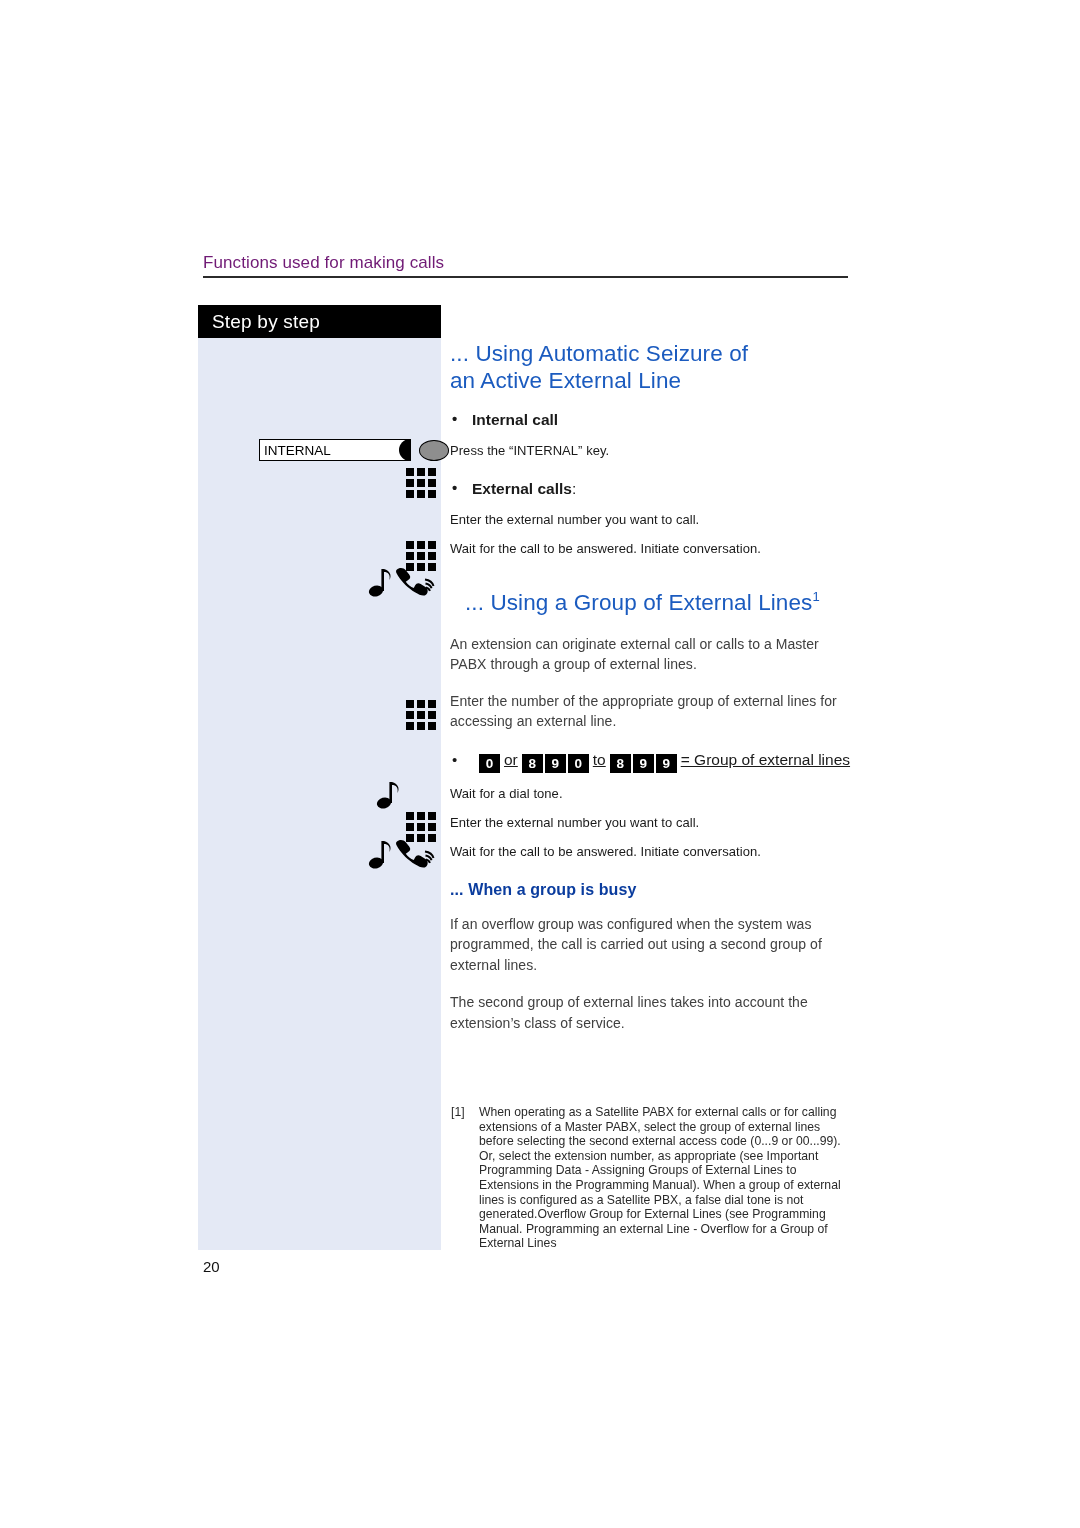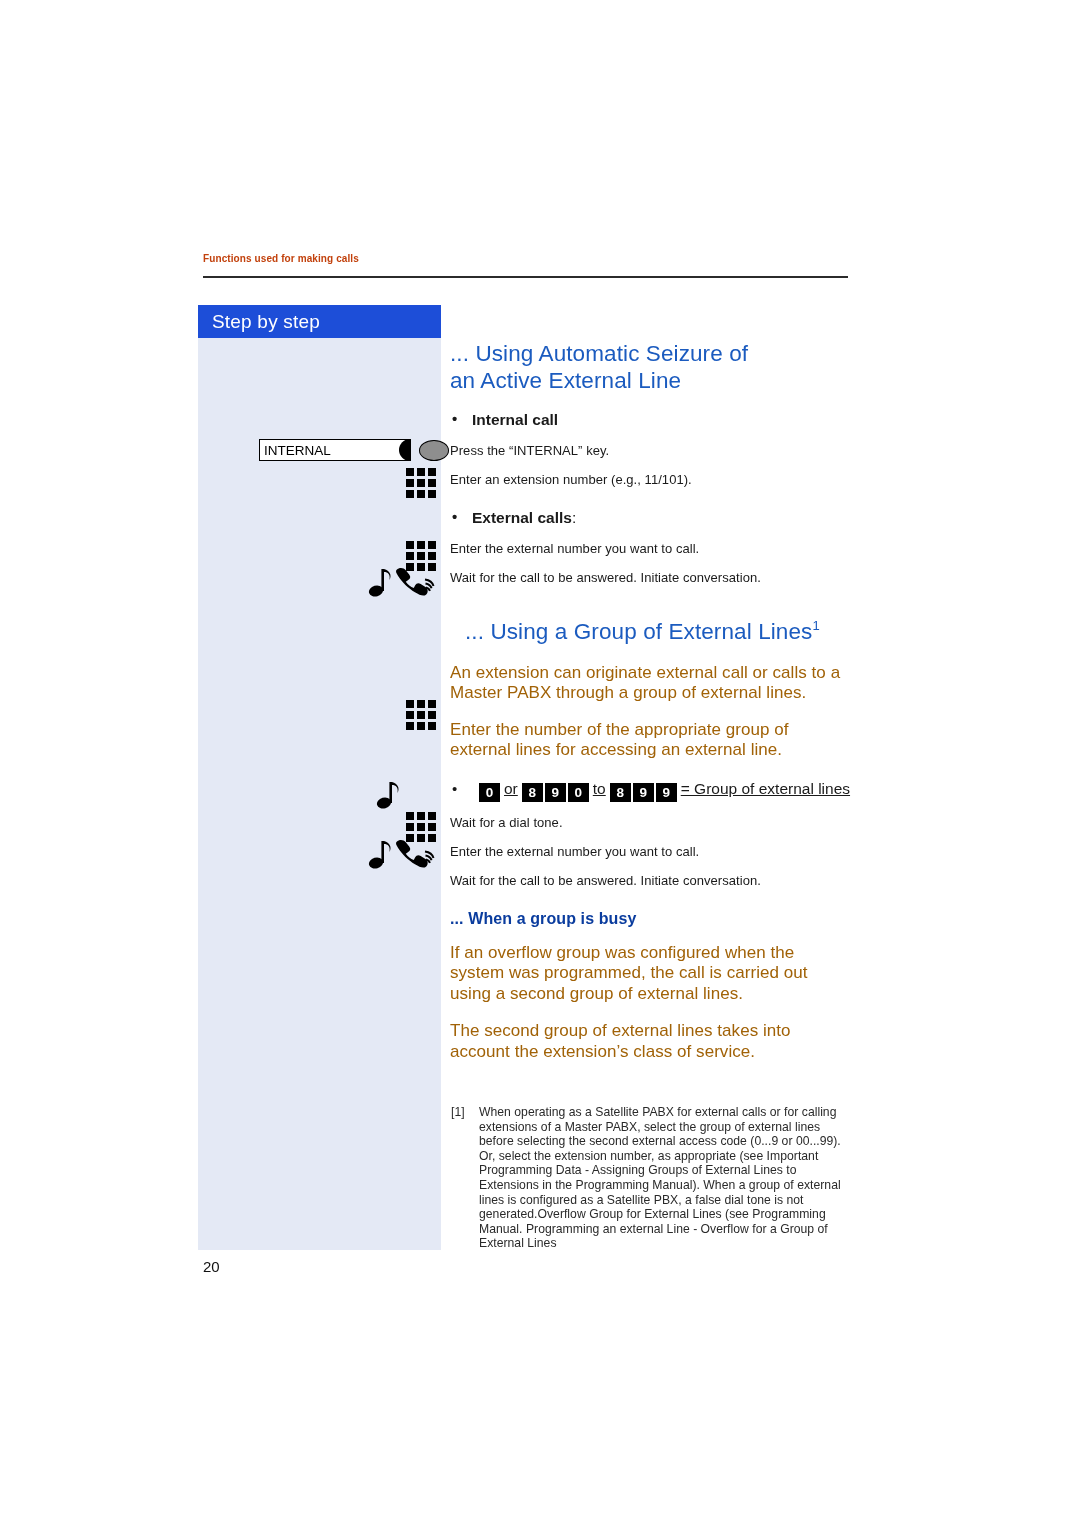--- a/index.html
+++ b/index.html
@@ -23,24 +23,23 @@
     width: 1080px;
     height: 1528px;
   }
 
   
   .running-header {
     position: absolute;
     left: 203px;
     top: 253px;
     width: 645px;
-    font-size: 10px;
+    font-size: 17px;
     letter-spacing: 0.1px;
-    color: #c2410c;
-    font-weight: bold;
+    color: #701a75;
   }
   .header-rule {
     position: absolute;
     left: 203px;
     top: 276px;
     width: 645px;
     height: 2px;
     background: #2b2b2b;
   }
 
@@ -52,21 +51,21 @@
     width: 243px;
     height: 945px;
     background: #e4e9f5;
   }
   .sidebar-title {
     position: absolute;
     left: 198px;
     top: 305px;
     width: 243px;
     height: 33px;
-    background: #1d4ed8;
+    background: #000000;
     color: #ffffff;
     font-size: 19px;
     line-height: 33px;
     padding-left: 14px;
     box-sizing: border-box;
     letter-spacing: 0.2px;
   }
 
   
   .icon-layer {
@@ -191,24 +190,24 @@
     font-size: 15px;
   }
   .body-line {
     font-size: 13px;
     line-height: 21px;
     margin: 0;
     color: #1a1a1a;
     letter-spacing: 0.05px;
   }
   .body-para {
-    font-size: 17px;
+    font-size: 14px;
     line-height: 20.5px;
     margin: 0;
-    color: #a16207;
+    color: #404040;
     letter-spacing: 0.05px;
   }
 
   
   .keyrow {
     position: relative;
     padding-left: 28px;
     font-size: 15.5px;
     line-height: 22px;
     color: #1a1a1a;
@@ -379,21 +378,20 @@
 
     <h1 class="h1">
       <span>... Using Automatic Seizure of</span><br>
       <span>an Active External Line</span>
     </h1>
 
     <div class="bullet-head" style="margin-top:17px;">Internal call</div>
 
     <div class="body-line" style="margin-top:11px;">Press the “INTERNAL” key.</div>
 
-    <div class="body-line" style="margin-top:8px;">Enter an extension number (e.g., 11/101).</div>
 
     <div class="bullet-head" style="margin-top:19px;"><span>External calls</span><span style="font-weight:normal;">:</span></div>
 
     <div class="body-line" style="margin-top:11px;">Enter the external number you want to call.</div>
 
     <div class="body-line" style="margin-top:8px;">Wait for the call to be answered. Initiate conversation.</div>
 
     <h2 class="h2" style="margin-top:24px;"><span>... Using a Group of External Lines</span><sup>1</sup></h2>
 
     <div class="body-para" style="margin-top:18px;">An extension can originate external call or calls to a Master PABX through a group of external lines.</div>

